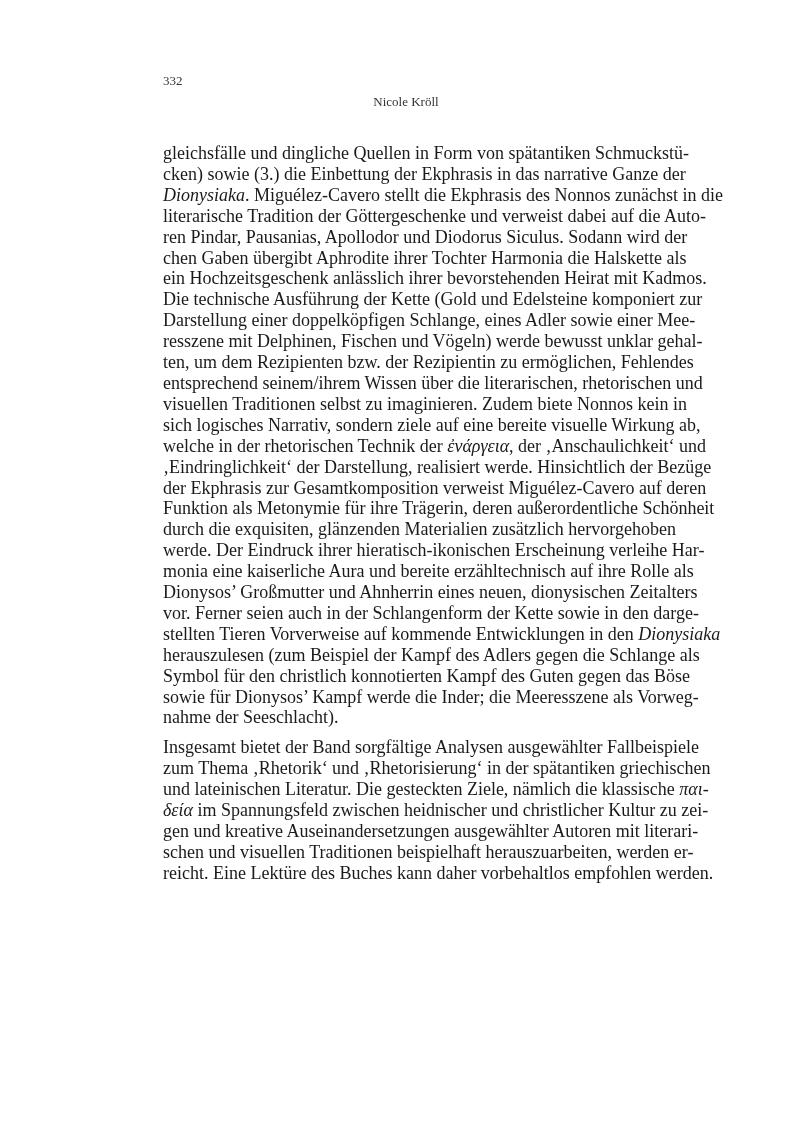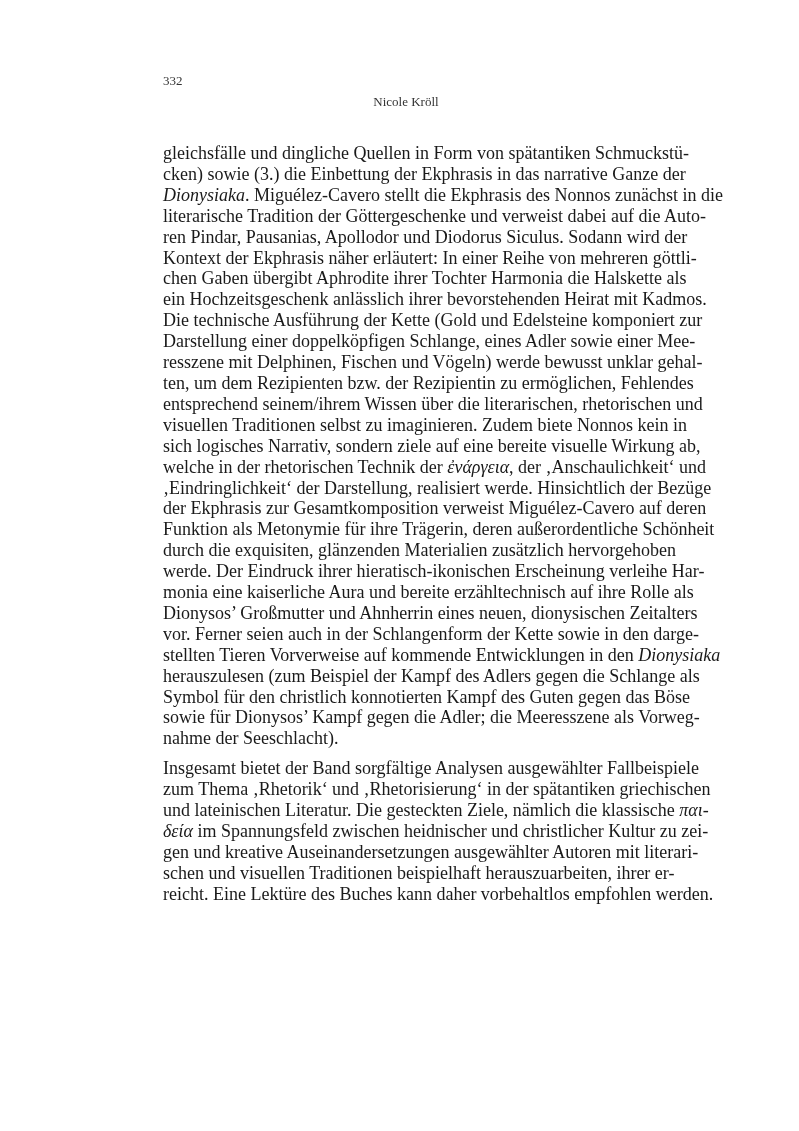--- a/index.html
+++ b/index.html
@@ -26,21 +26,20 @@
     <span class="page-number">332</span>
     <div class="running-head">Nicole Kröll</div>
   </div>
   <div class="body-text" id="body-text">
       <p>
         <span class="line">gleichsfälle und dingliche Quellen in Form von spätantiken Schmuckstü-</span>
         <span class="line">cken) sowie (3.) die Einbettung der Ekphrasis in das narrative Ganze der</span>
         <span class="line"><em>Dionysiaka</em>. Miguélez-Cavero stellt die Ekphrasis des Nonnos zunächst in die</span>
         <span class="line">literarische Tradition der Göttergeschenke und verweist dabei auf die Auto-</span>
         <span class="line">ren Pindar, Pausanias, Apollodor und Diodorus Siculus. Sodann wird der</span>
-        <span class="line">Kontext der Ekphrasis näher erläutert: In einer Reihe von mehreren göttli-</span>
         <span class="line">chen Gaben übergibt Aphrodite ihrer Tochter Harmonia die Halskette als</span>
         <span class="line">ein Hochzeitsgeschenk anlässlich ihrer bevorstehenden Heirat mit Kadmos.</span>
         <span class="line">Die technische Ausführung der Kette (Gold und Edelsteine komponiert zur</span>
         <span class="line">Darstellung einer doppelköpfigen Schlange, eines Adler sowie einer Mee-</span>
         <span class="line">resszene mit Delphinen, Fischen und Vögeln) werde bewusst unklar gehal-</span>
         <span class="line">ten, um dem Rezipienten bzw. der Rezipientin zu ermöglichen, Fehlendes</span>
         <span class="line">entsprechend seinem/ihrem Wissen über die literarischen, rhetorischen und</span>
         <span class="line">visuellen Traditionen selbst zu imaginieren. Zudem biete Nonnos kein in</span>
         <span class="line">sich logisches Narrativ, sondern ziele auf eine bereite visuelle Wirkung ab,</span>
         <span class="line">welche in der rhetorischen Technik der <em>ἐνάργεια</em>, der ‚Anschaulichkeit‘ und</span>
@@ -48,26 +47,26 @@
         <span class="line">der Ekphrasis zur Gesamtkomposition verweist Miguélez-Cavero auf deren</span>
         <span class="line">Funktion als Metonymie für ihre Trägerin, deren außerordentliche Schönheit</span>
         <span class="line">durch die exquisiten, glänzenden Materialien zusätzlich hervorgehoben</span>
         <span class="line">werde. Der Eindruck ihrer hieratisch-ikonischen Erscheinung verleihe Har-</span>
         <span class="line">monia eine kaiserliche Aura und bereite erzähltechnisch auf ihre Rolle als</span>
         <span class="line">Dionysos’ Großmutter und Ahnherrin eines neuen, dionysischen Zeitalters</span>
         <span class="line">vor. Ferner seien auch in der Schlangenform der Kette sowie in den darge-</span>
         <span class="line">stellten Tieren Vorverweise auf kommende Entwicklungen in den <em>Dionysiaka</em></span>
         <span class="line">herauszulesen (zum Beispiel der Kampf des Adlers gegen die Schlange als</span>
         <span class="line">Symbol für den christlich konnotierten Kampf des Guten gegen das Böse</span>
-        <span class="line">sowie für Dionysos’ Kampf gegen die Adler; die Meeresszene als Vorweg-</span>
+        <span class="line">sowie für Dionysos’ Kampf werde die Inder; die Meeresszene als Vorweg-</span>
         <span class="line last">nahme der Seeschlacht).</span>
       </p>
       <p>
         <span class="line">Insgesamt bietet der Band sorgfältige Analysen ausgewählter Fallbeispiele</span>
         <span class="line">zum Thema ‚Rhetorik‘ und ‚Rhetorisierung‘ in der spätantiken griechischen</span>
         <span class="line">und lateinischen Literatur. Die gesteckten Ziele, nämlich die klassische <em>παι-</em></span>
         <span class="line"><em>δεία</em> im Spannungsfeld zwischen heidnischer und christlicher Kultur zu zei-</span>
         <span class="line">gen und kreative Auseinandersetzungen ausgewählter Autoren mit literari-</span>
-        <span class="line">schen und visuellen Traditionen beispielhaft herauszuarbeiten, ihrer er-</span>
+        <span class="line">schen und visuellen Traditionen beispielhaft herauszuarbeiten, werden er-</span>
         <span class="line last">reicht. Eine Lektüre des Buches kann daher vorbehaltlos empfohlen werden.</span>
       </p>
     </div>
 </div>
 
 </body></html>

